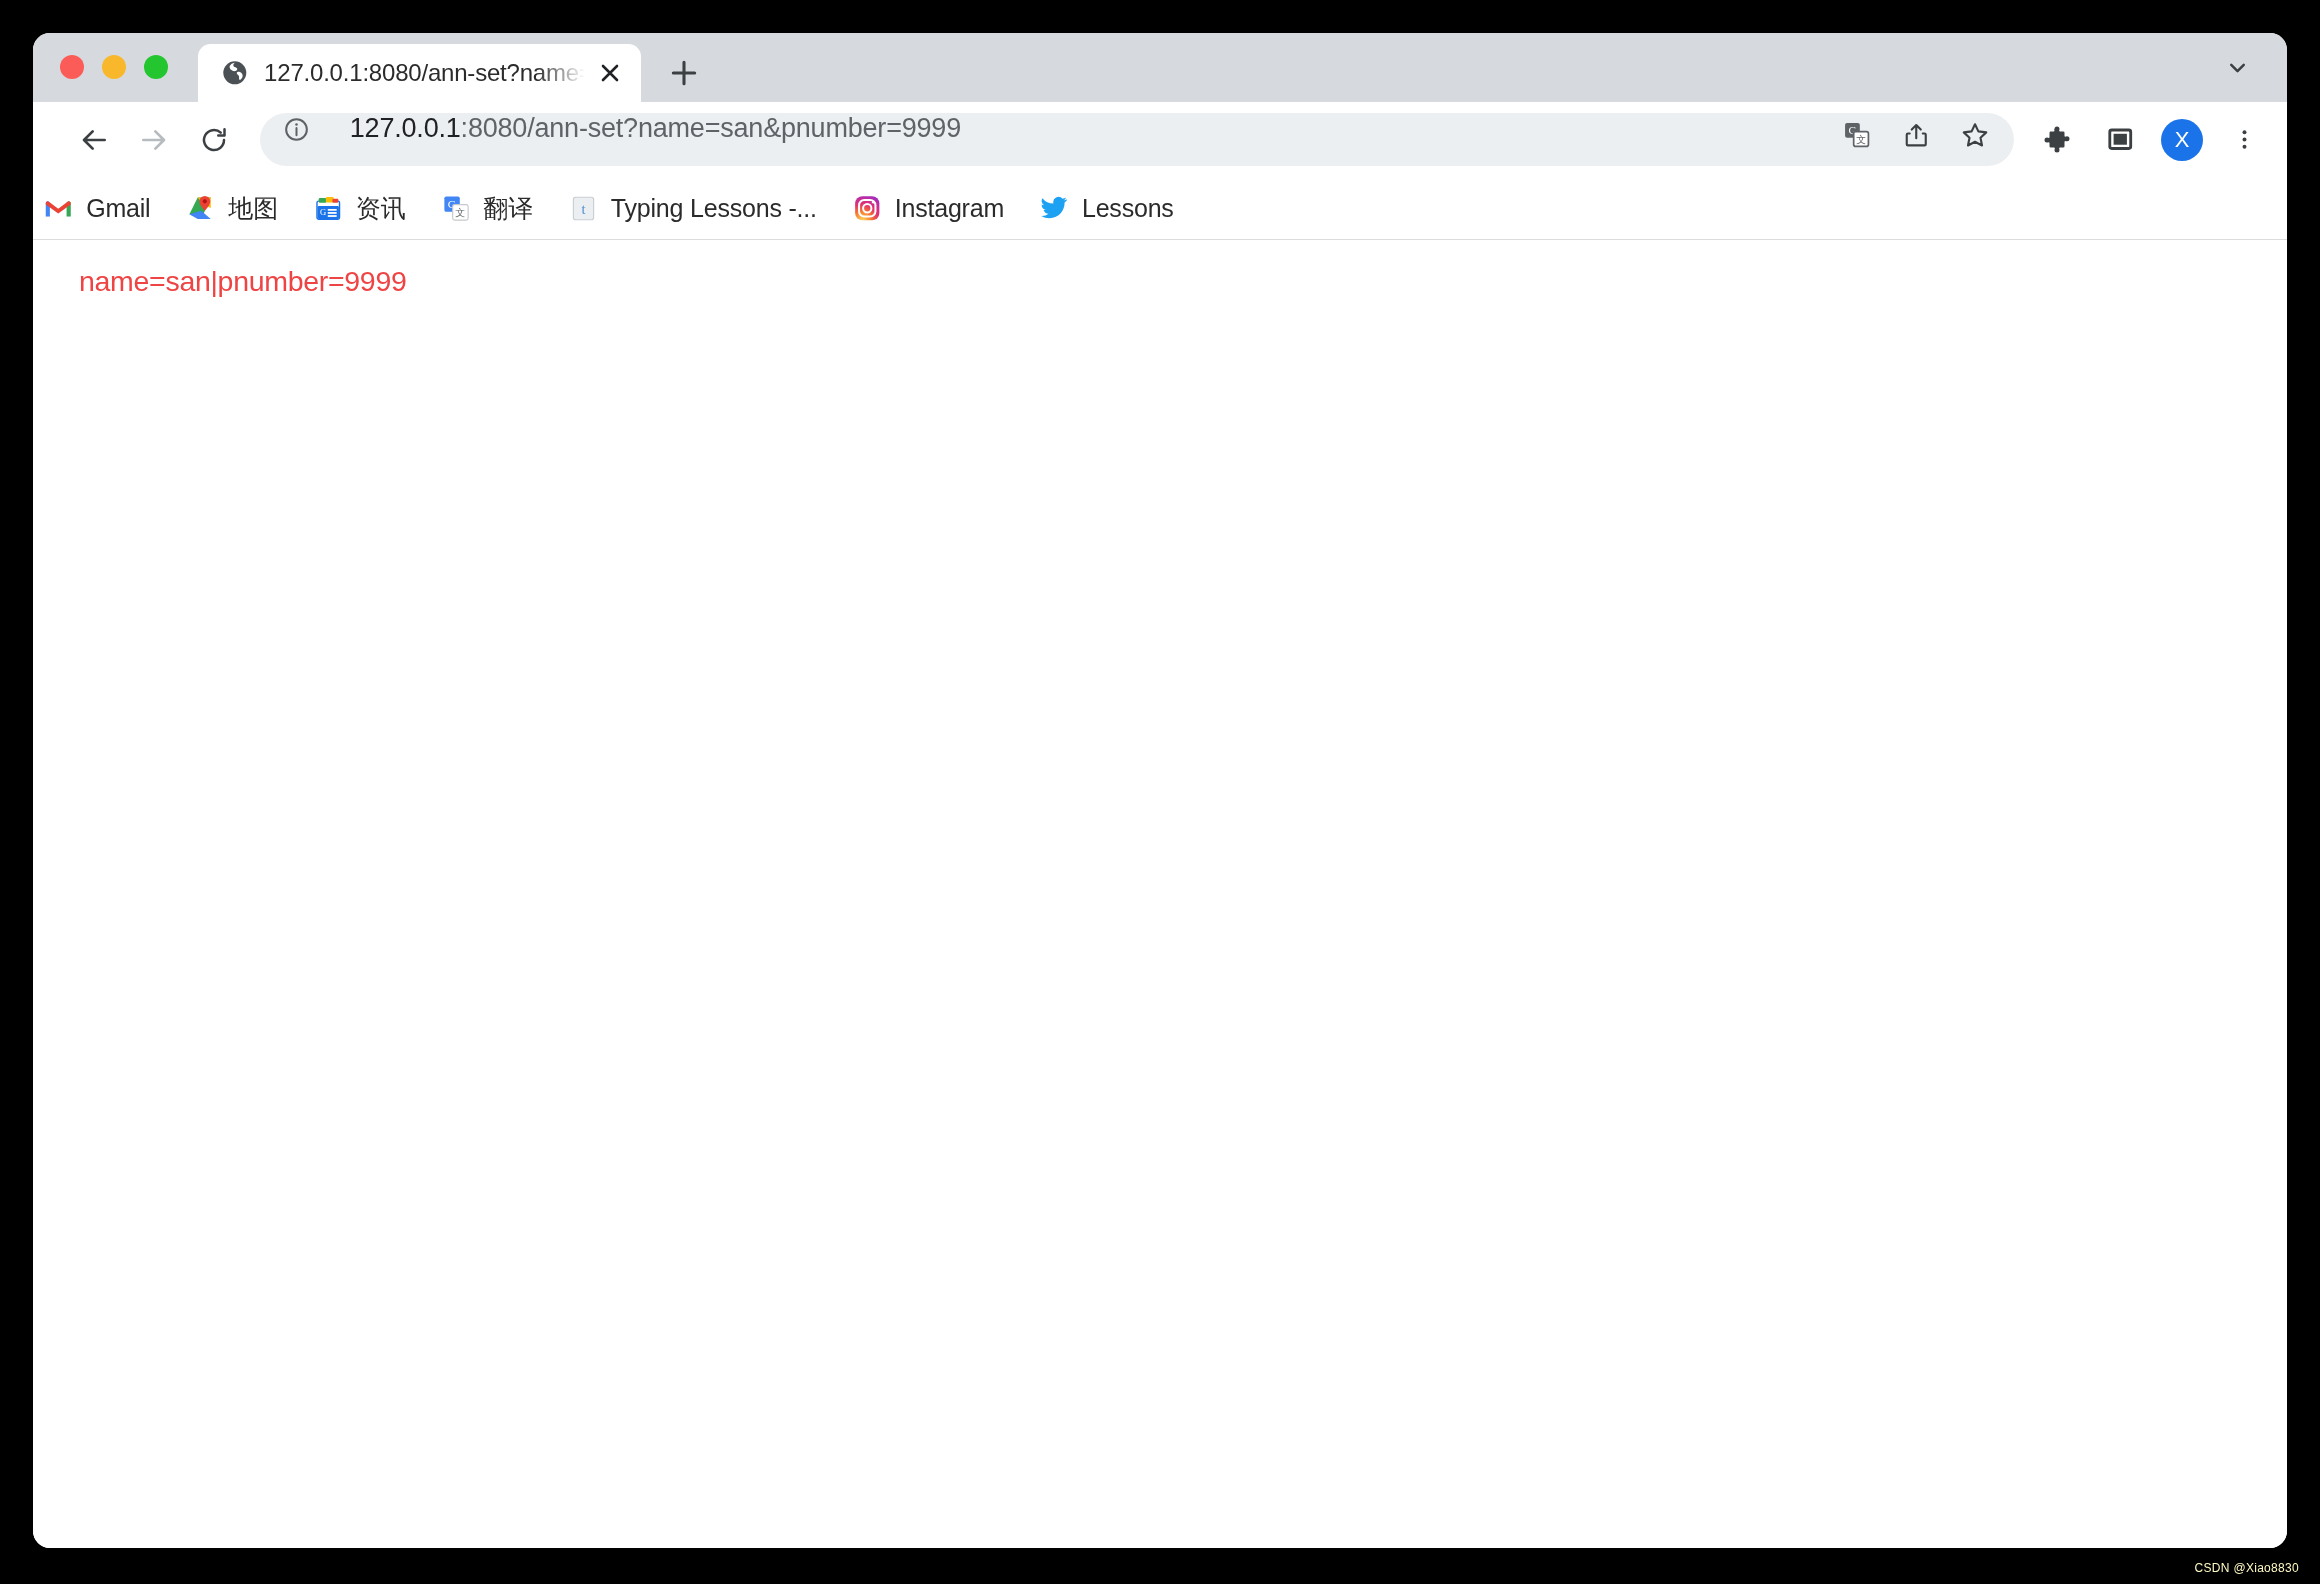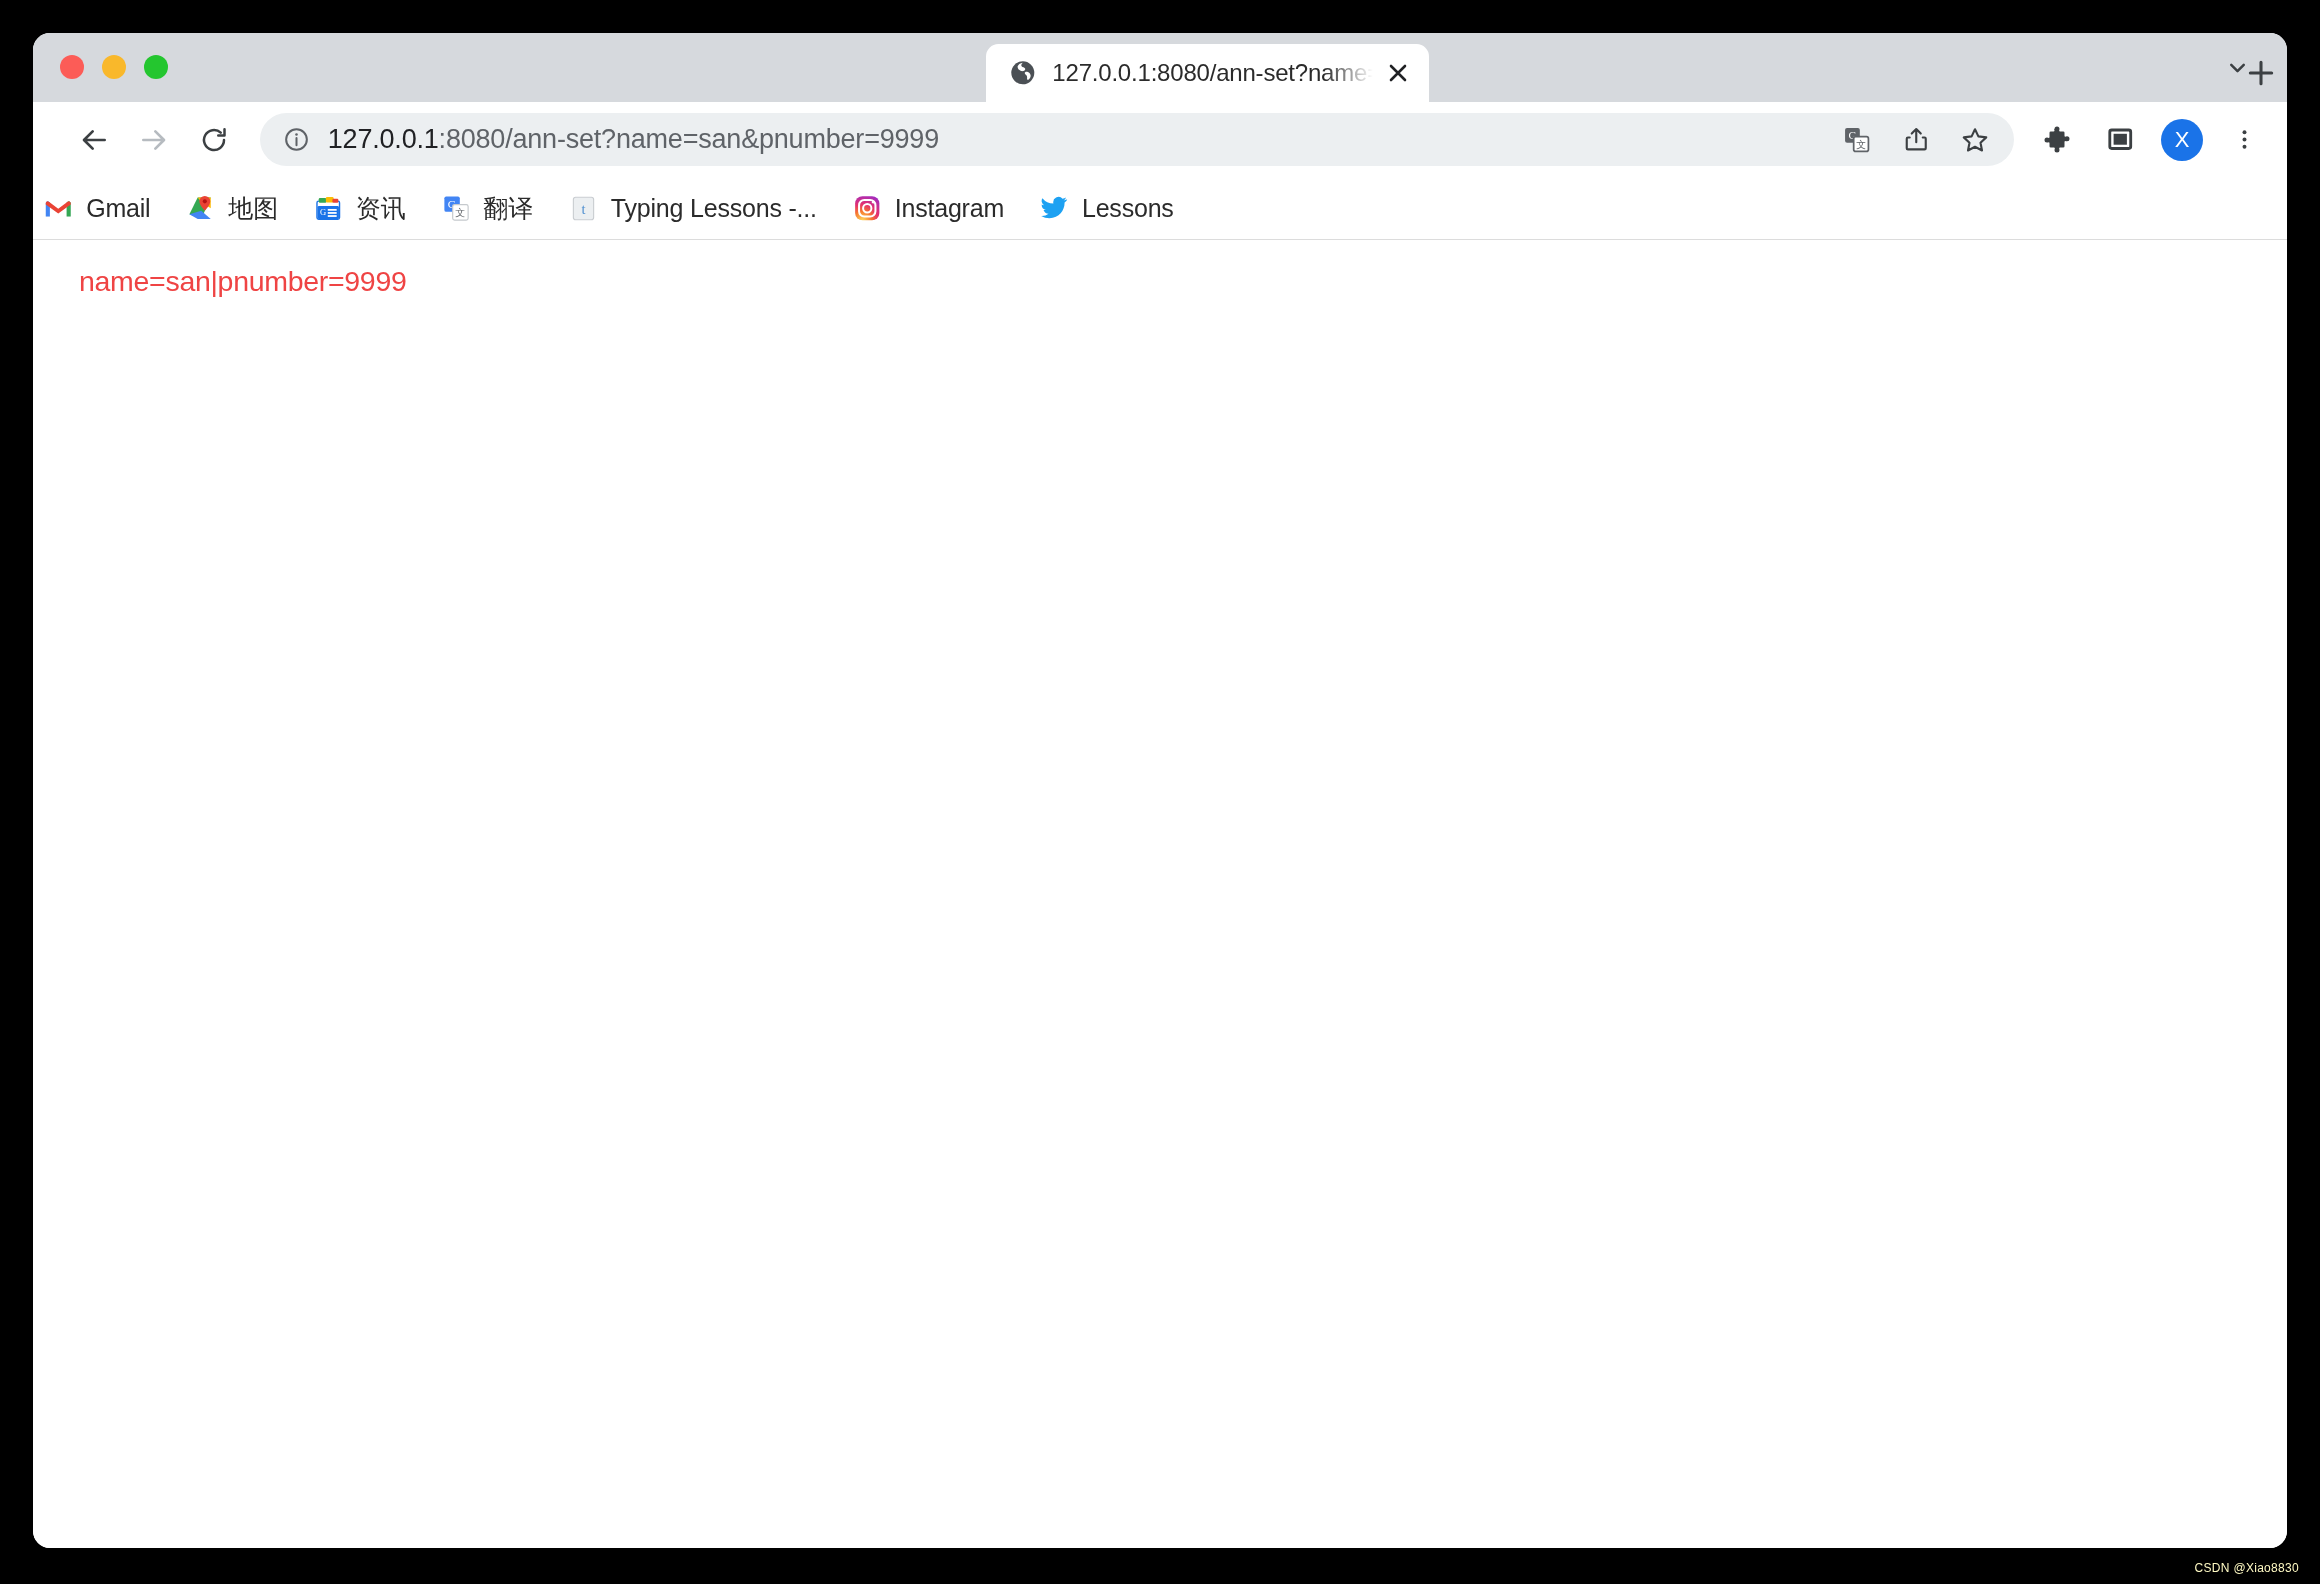--- a/index.html
+++ b/index.html
@@ -27,21 +27,20 @@
 
   
   .tab-strip {
     height: 69px;
     background: #d6d9dd;
     display: flex;
     align-items: flex-end;
     padding-left: 27px;
     position: relative;
     flex: 0 0 auto;
-    justify-content: space-between;
   }
   .traffic-lights {
     display: flex;
     align-items: center;
     gap: 18px;
     height: 69px;
     padding-bottom: 1.9px;
   }
   .light { width: 24px; height: 24px; border-radius: 50%; }
   .light.red    { background: #fc5c57; }
@@ -112,24 +111,25 @@
   .nav-btn.back    { margin-right: 11.4px; }
   .nav-btn.forward { margin-right: 11.4px; }
   .nav-btn.reload  { margin-right: 21px; }
 
   .omnibox {
     flex: 1 1 auto;
     height: 53px;
     background: #eceff1;
     border-radius: 27px;
     display: flex;
-    align-items: center;
+    align-items: flex-start;
     padding-left: 21px;
     padding-right: 9.5px;
     min-width: 0;
+    gap: 22px;
   }
   .site-info {
     width: 32px; height: 32px;
     flex: 0 0 auto;
     display: flex; align-items: center; justify-content: center;
   }
   .url-text {
     margin-left: 15px;
     font-size: 27px;
     color: #5f6368;

